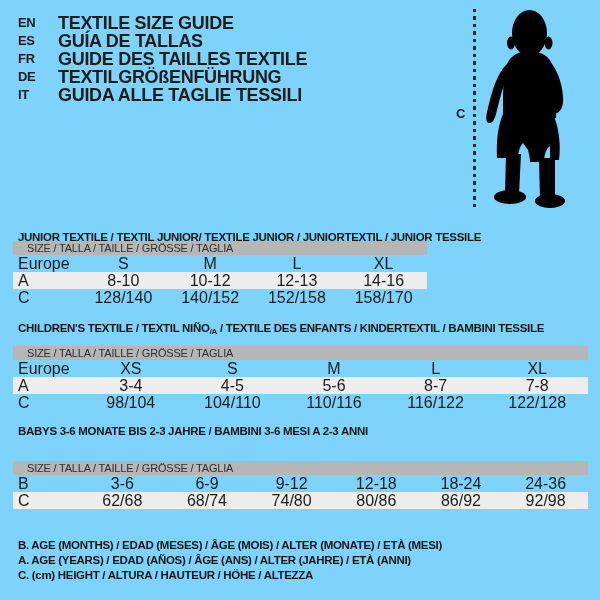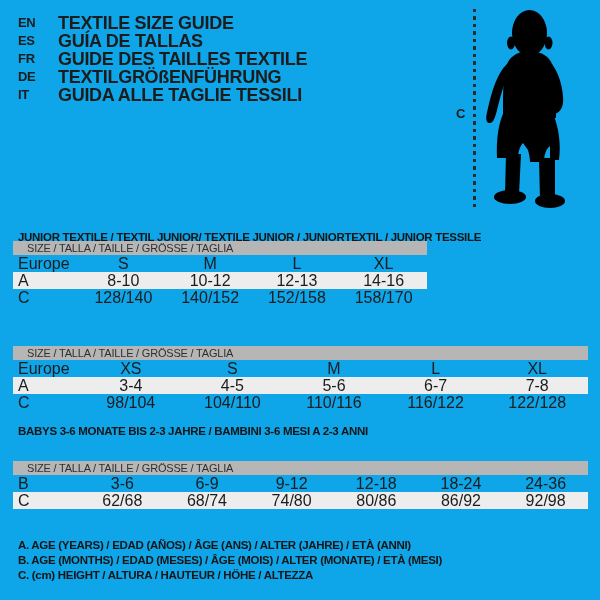--- a/index.html
+++ b/index.html
@@ -3,21 +3,21 @@
 <meta charset="utf-8">
 <style>
   :root{
     --bar-bg:#b6b6b6;
     --row-alt:#ededed;
     --ink:#1c1c1c;
     --bar-ink:#2f2f2f;
   }
   html,body{margin:0;padding:0;}
   body{font-family:"Liberation Sans",sans-serif;background:#fff;}
-  #canvas{position:relative;width:600px;height:600px;background:#0ea5e9;overflow:hidden;}
+  #canvas{position:relative;width:600px;height:600px;background:#7dd3fc;overflow:hidden;}
 
   
   .lang-block{position:absolute;left:18px;top:14px;}
   .lang-row{display:flex;height:18px;line-height:18px;}
   .lang-code{width:40px;font-weight:700;font-size:13px;letter-spacing:-0.3px;color:var(--ink);}
   .lang-label{font-weight:700;font-size:18px;letter-spacing:-0.3px;color:var(--ink);white-space:nowrap;}
 
   
   .dash-line{position:absolute;left:473px;top:9px;width:3px;height:198px;
     background:repeating-linear-gradient(to bottom,#2b2b2b 0 3.5px,transparent 3.5px 7.5px);}
@@ -112,38 +112,39 @@
             <td class="lbl">C</td>
             <td>128/140</td>
             <td>140/152</td>
             <td>152/158</td>
             <td>158/170</td>
           </tr>
         </tbody>
       </table>
   </div>
 
+  <div class="tbl-title" style="top:320px;"><span>CHILDREN'S TEXTILE / TEXTIL NIÑO</span><span class="sub">/A</span><span> / TEXTILE DES ENFANTS / KINDERTEXTIL / BAMBINI TESSILE</span></div>
   <div class="tbl-wrap w2" style="top:346px;">
     <div class="size-bar">SIZE / TALLA / TAILLE / GRÖSSE / TAGLIA</div>
     <table class="size-table">
         <tbody>
           <tr>
             <td class="lbl">Europe</td>
             <td>XS</td>
             <td>S</td>
             <td>M</td>
             <td>L</td>
             <td>XL</td>
           </tr>
           <tr>
             <td class="lbl">A</td>
             <td>3-4</td>
             <td>4-5</td>
             <td>5-6</td>
-            <td>6-7</td>
+            <td>8-7</td>
             <td>7-8</td>
           </tr>
           <tr>
             <td class="lbl">C</td>
             <td>98/104</td>
             <td>104/110</td>
             <td>110/116</td>
             <td>116/122</td>
             <td>122/128</td>
           </tr>
@@ -174,18 +175,18 @@
             <td>74/80</td>
             <td>80/86</td>
             <td>86/92</td>
             <td>92/98</td>
           </tr>
         </tbody>
       </table>
   </div>
 
   <div class="footnotes">
+    <div class="footnote">B. AGE (MONTHS) / EDAD (MESES) / ÂGE (MOIS) / ALTER (MONATE) / ETÀ (MESI)</div>
     <div class="footnote">A. AGE (YEARS) / EDAD (AÑOS) / ÂGE (ANS) / ALTER (JAHRE) / ETÀ (ANNI)</div>
-    <div class="footnote">B. AGE (MONTHS) / EDAD (MESES) / ÂGE (MOIS) / ALTER (MONATE) / ETÀ (MESI)</div>
     <div class="footnote">C. (cm) HEIGHT / ALTURA / HAUTEUR / HÖHE / ALTEZZA</div>
   </div>
 
 </div>
 
 </body></html>

